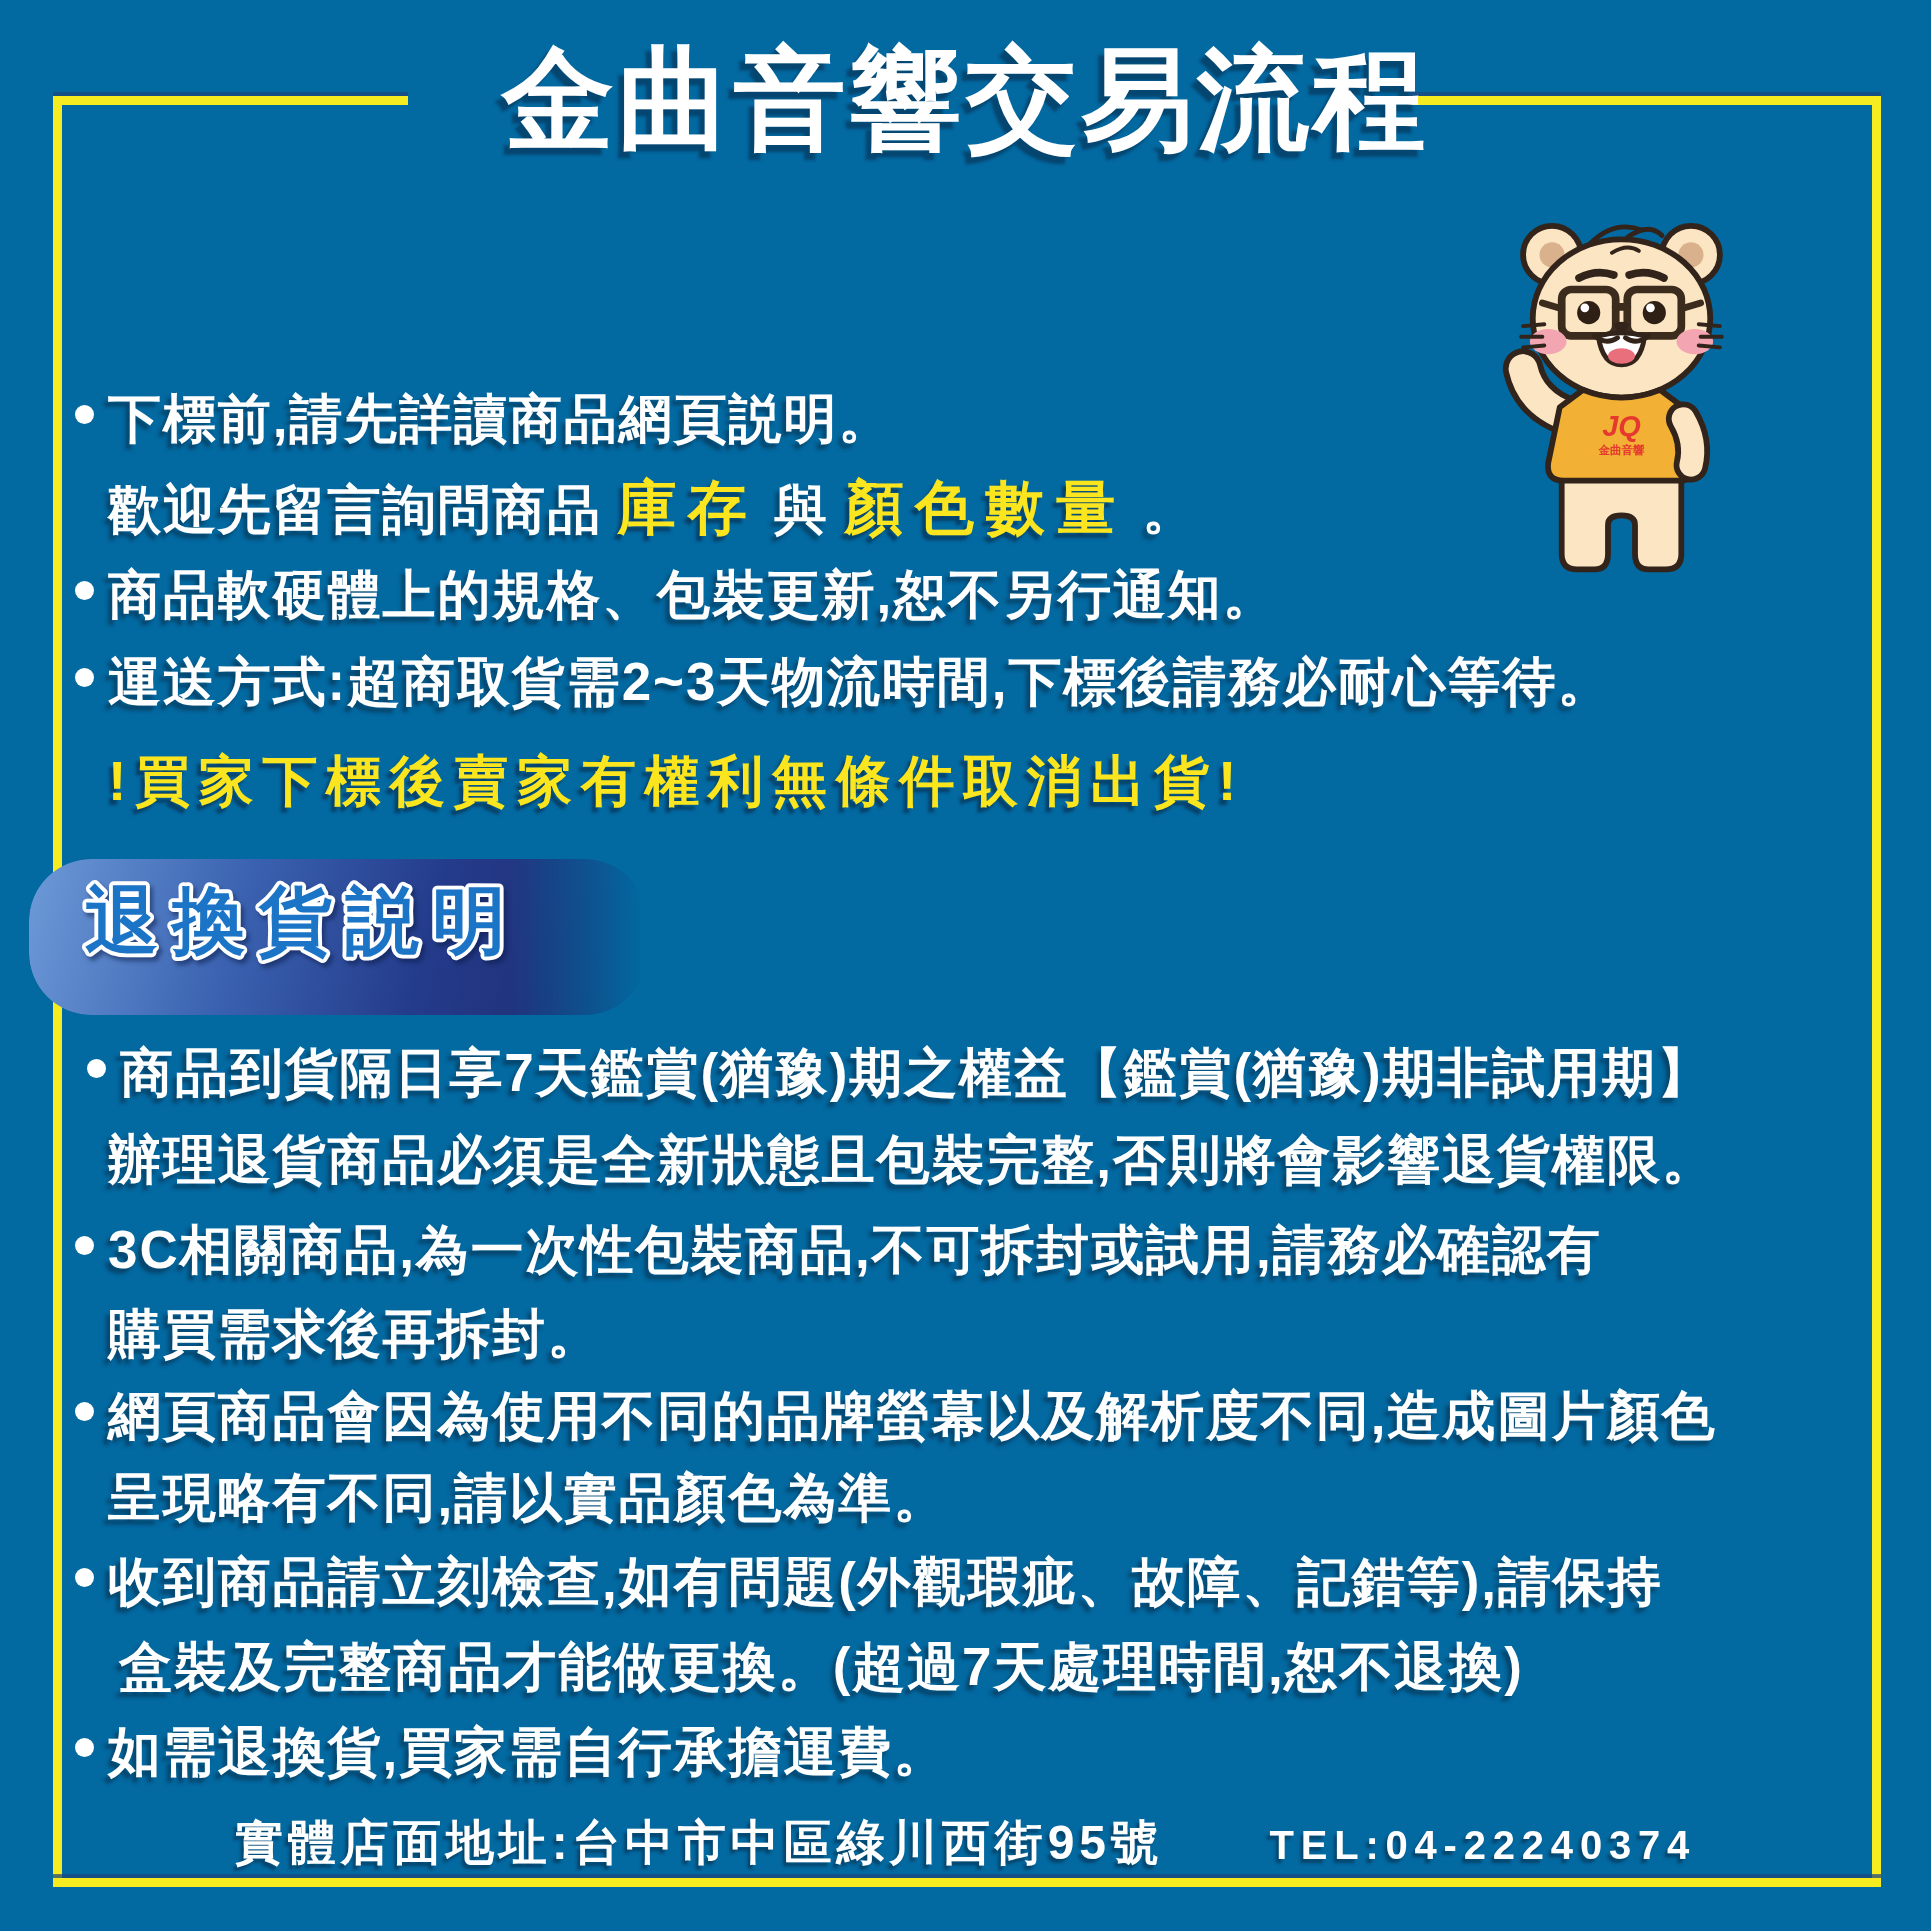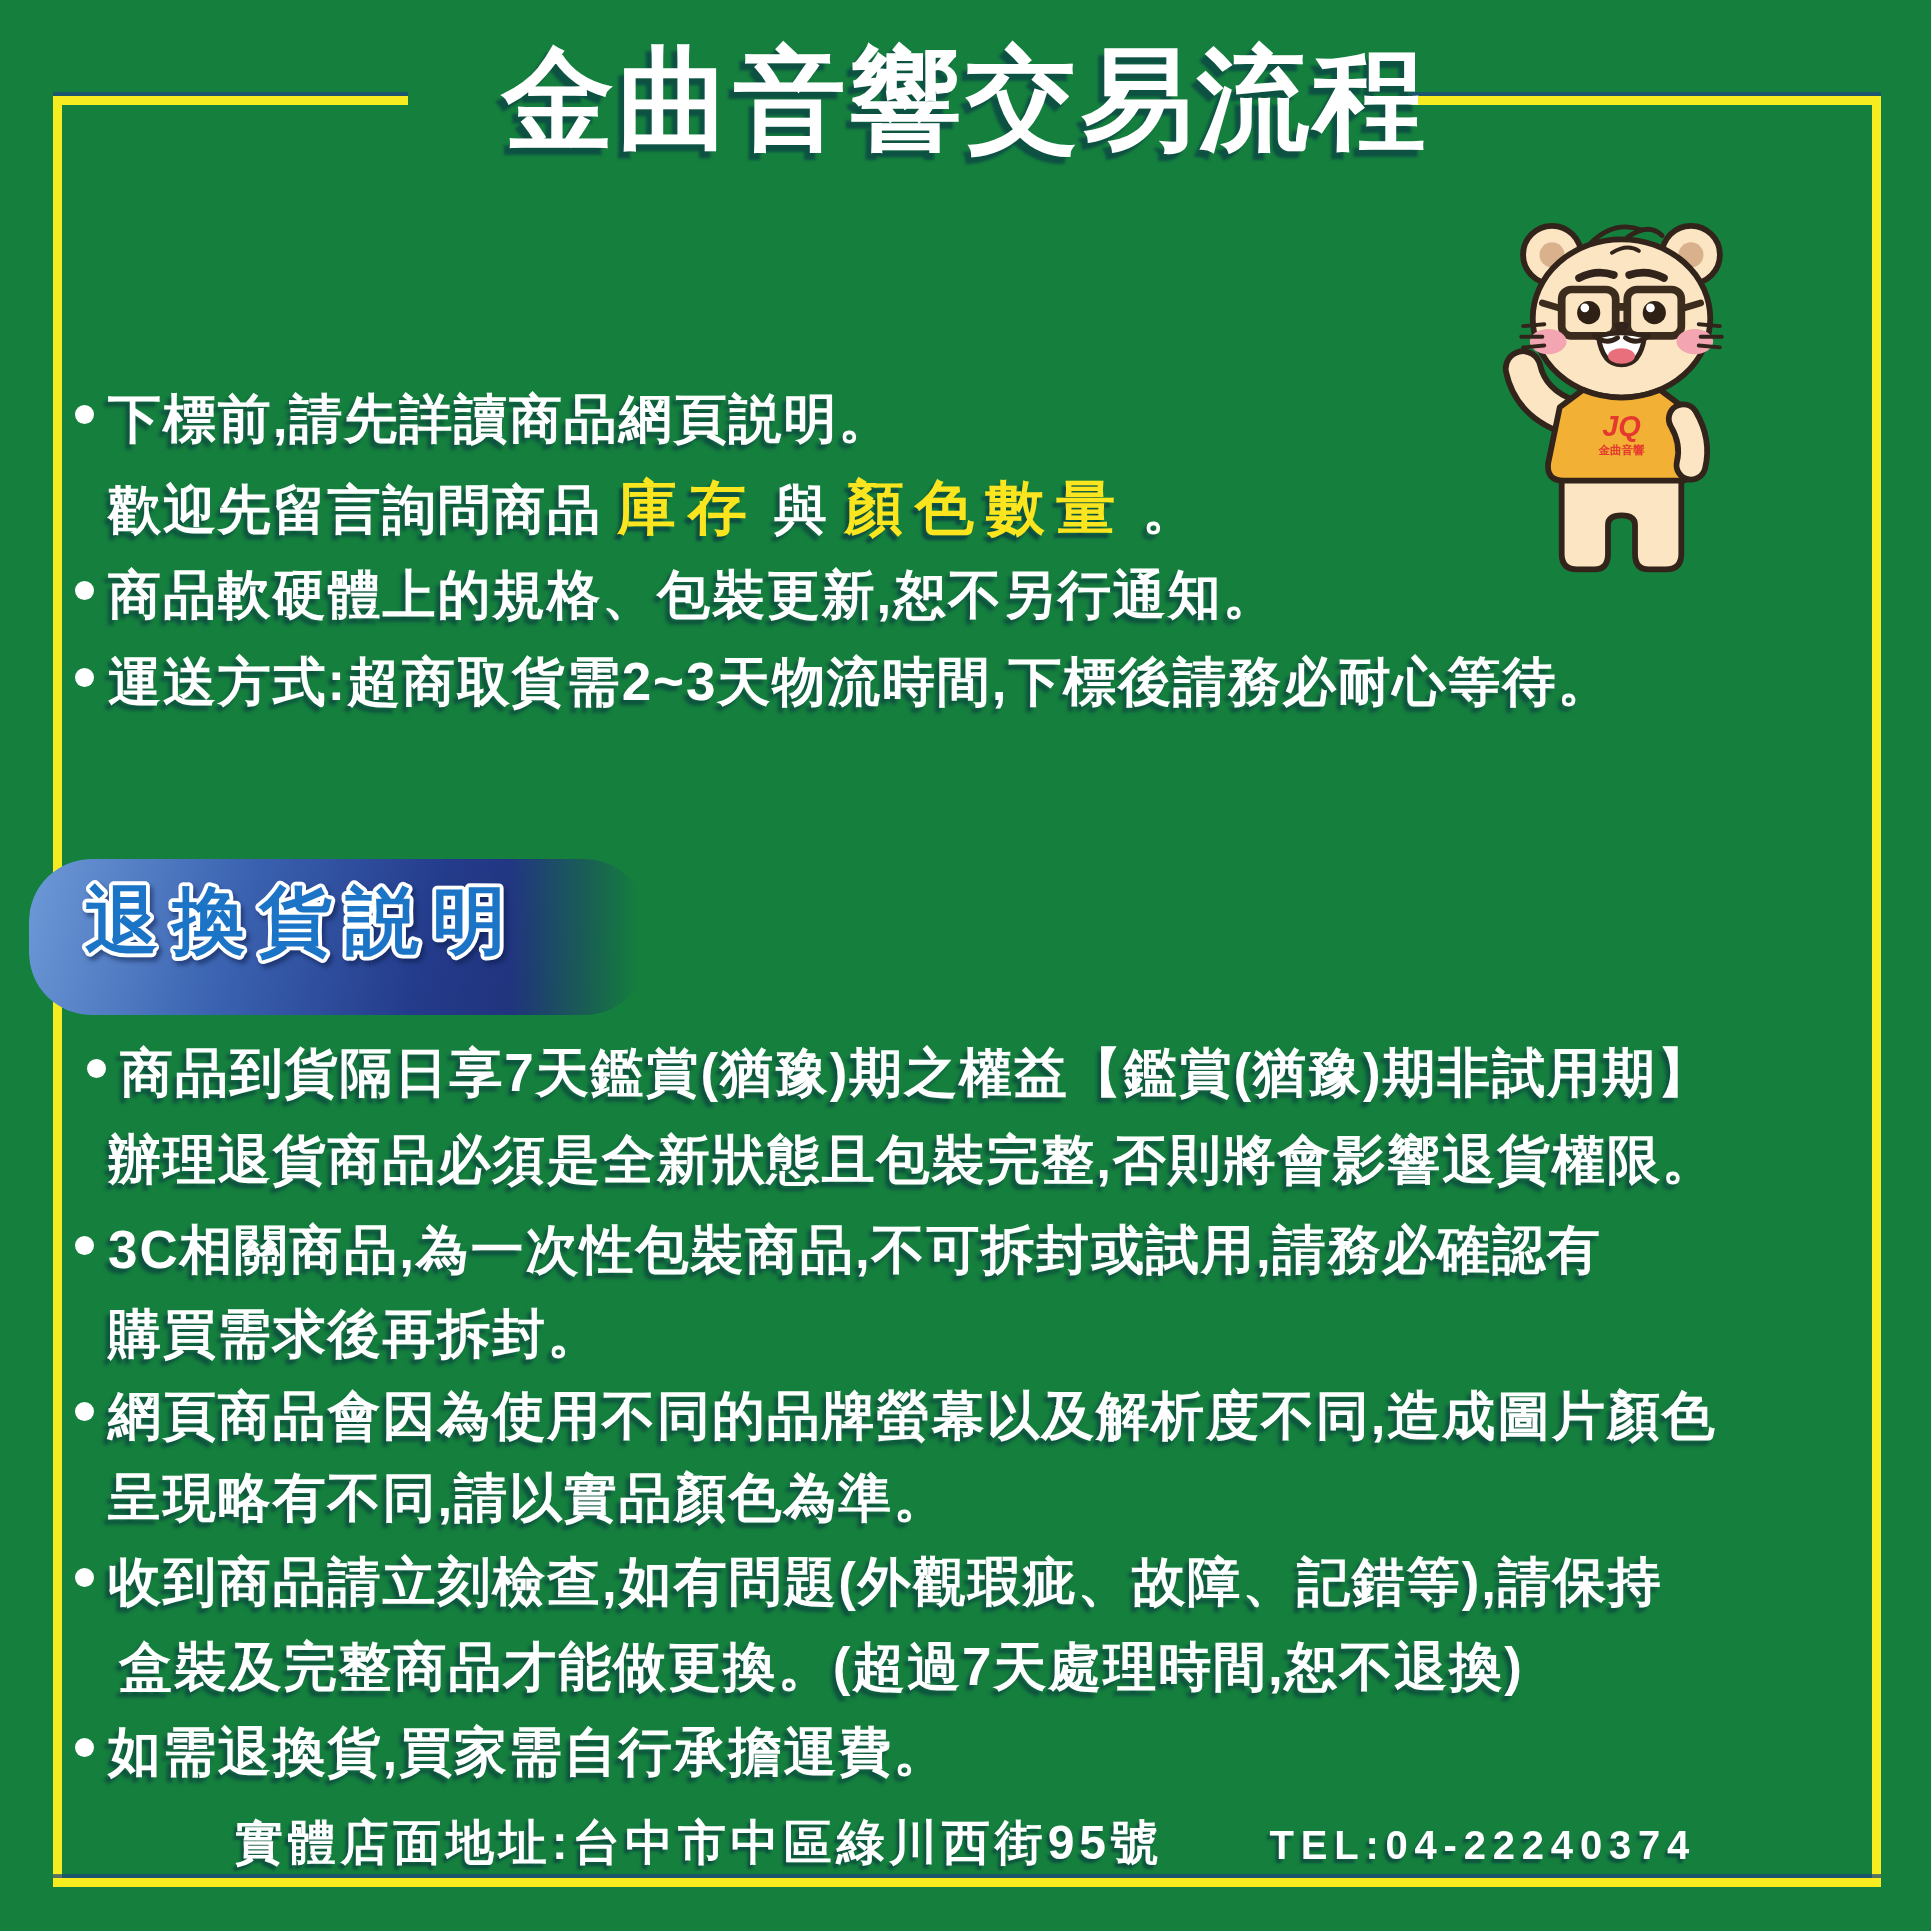--- a/index.html
+++ b/index.html
@@ -1,18 +1,18 @@
 <!DOCTYPE html>
 <html><head>
 <meta charset="utf-8">
 <style>
   html,body{margin:0;padding:0;background:#1b5d7c;}
   #canvas{
     position:relative;width:1931px;height:1931px;overflow:hidden;
-    background:#15803d;
+    background:#0369a1;
     font-family:"Liberation Sans","DejaVu Sans",sans-serif;
   }
   
   .frame{position:absolute;background:#F6EC20;}
   .frame.h{height:8.7px;box-shadow:0 -3.9px 0 rgba(30,72,125,.75);}
   .frame.v{width:8.7px;}
   
   .title{
     position:absolute;left:0;top:25px;width:100%;text-align:center;
     font-size:112px;font-weight:900;color:#ffffff;letter-spacing:3.9px;
@@ -138,20 +138,23 @@
   </div>
   <div class="line" style="top:560px;">
     <span class="dot"></span><span>商品軟硬體上的規格、包裝更新,恕不另行通知。</span>
   </div>
   <div class="line" style="top:469px;">
     <span>歡迎先留言詢問商品</span><span class="hl">庫存</span><span>與</span><span class="hl">顏色數量</span><span>。</span>
   </div>
   <div class="line" style="top:647px;">
     <span class="dot"></span><span>運送方式:超商取貨需2~3天物流時間,下標後請務必耐心等待。</span>
   </div>
+  <div class="line warning" style="top:745px;">
+    <span>!買家下標後賣家有權利無條件取消出貨!</span>
+  </div>
 
   <div class="badge" style="left:29px;top:859px;width:618px;height:156px;">
     <svg width="618" height="124" viewBox="0 0 640 128">
       <text x="58" y="50%" dominant-baseline="central" font-size="76" letter-spacing="14" stroke-width="8">退換貨説明</text>
     </svg>
   </div>
 
   <div class="line" style="top:1038px;margin-left:12px;">
     <span class="dot"></span><span>商品到貨隔日享7天鑑賞(猶豫)期之權益【鑑賞(猶豫)期非試用期】</span>
   </div>

